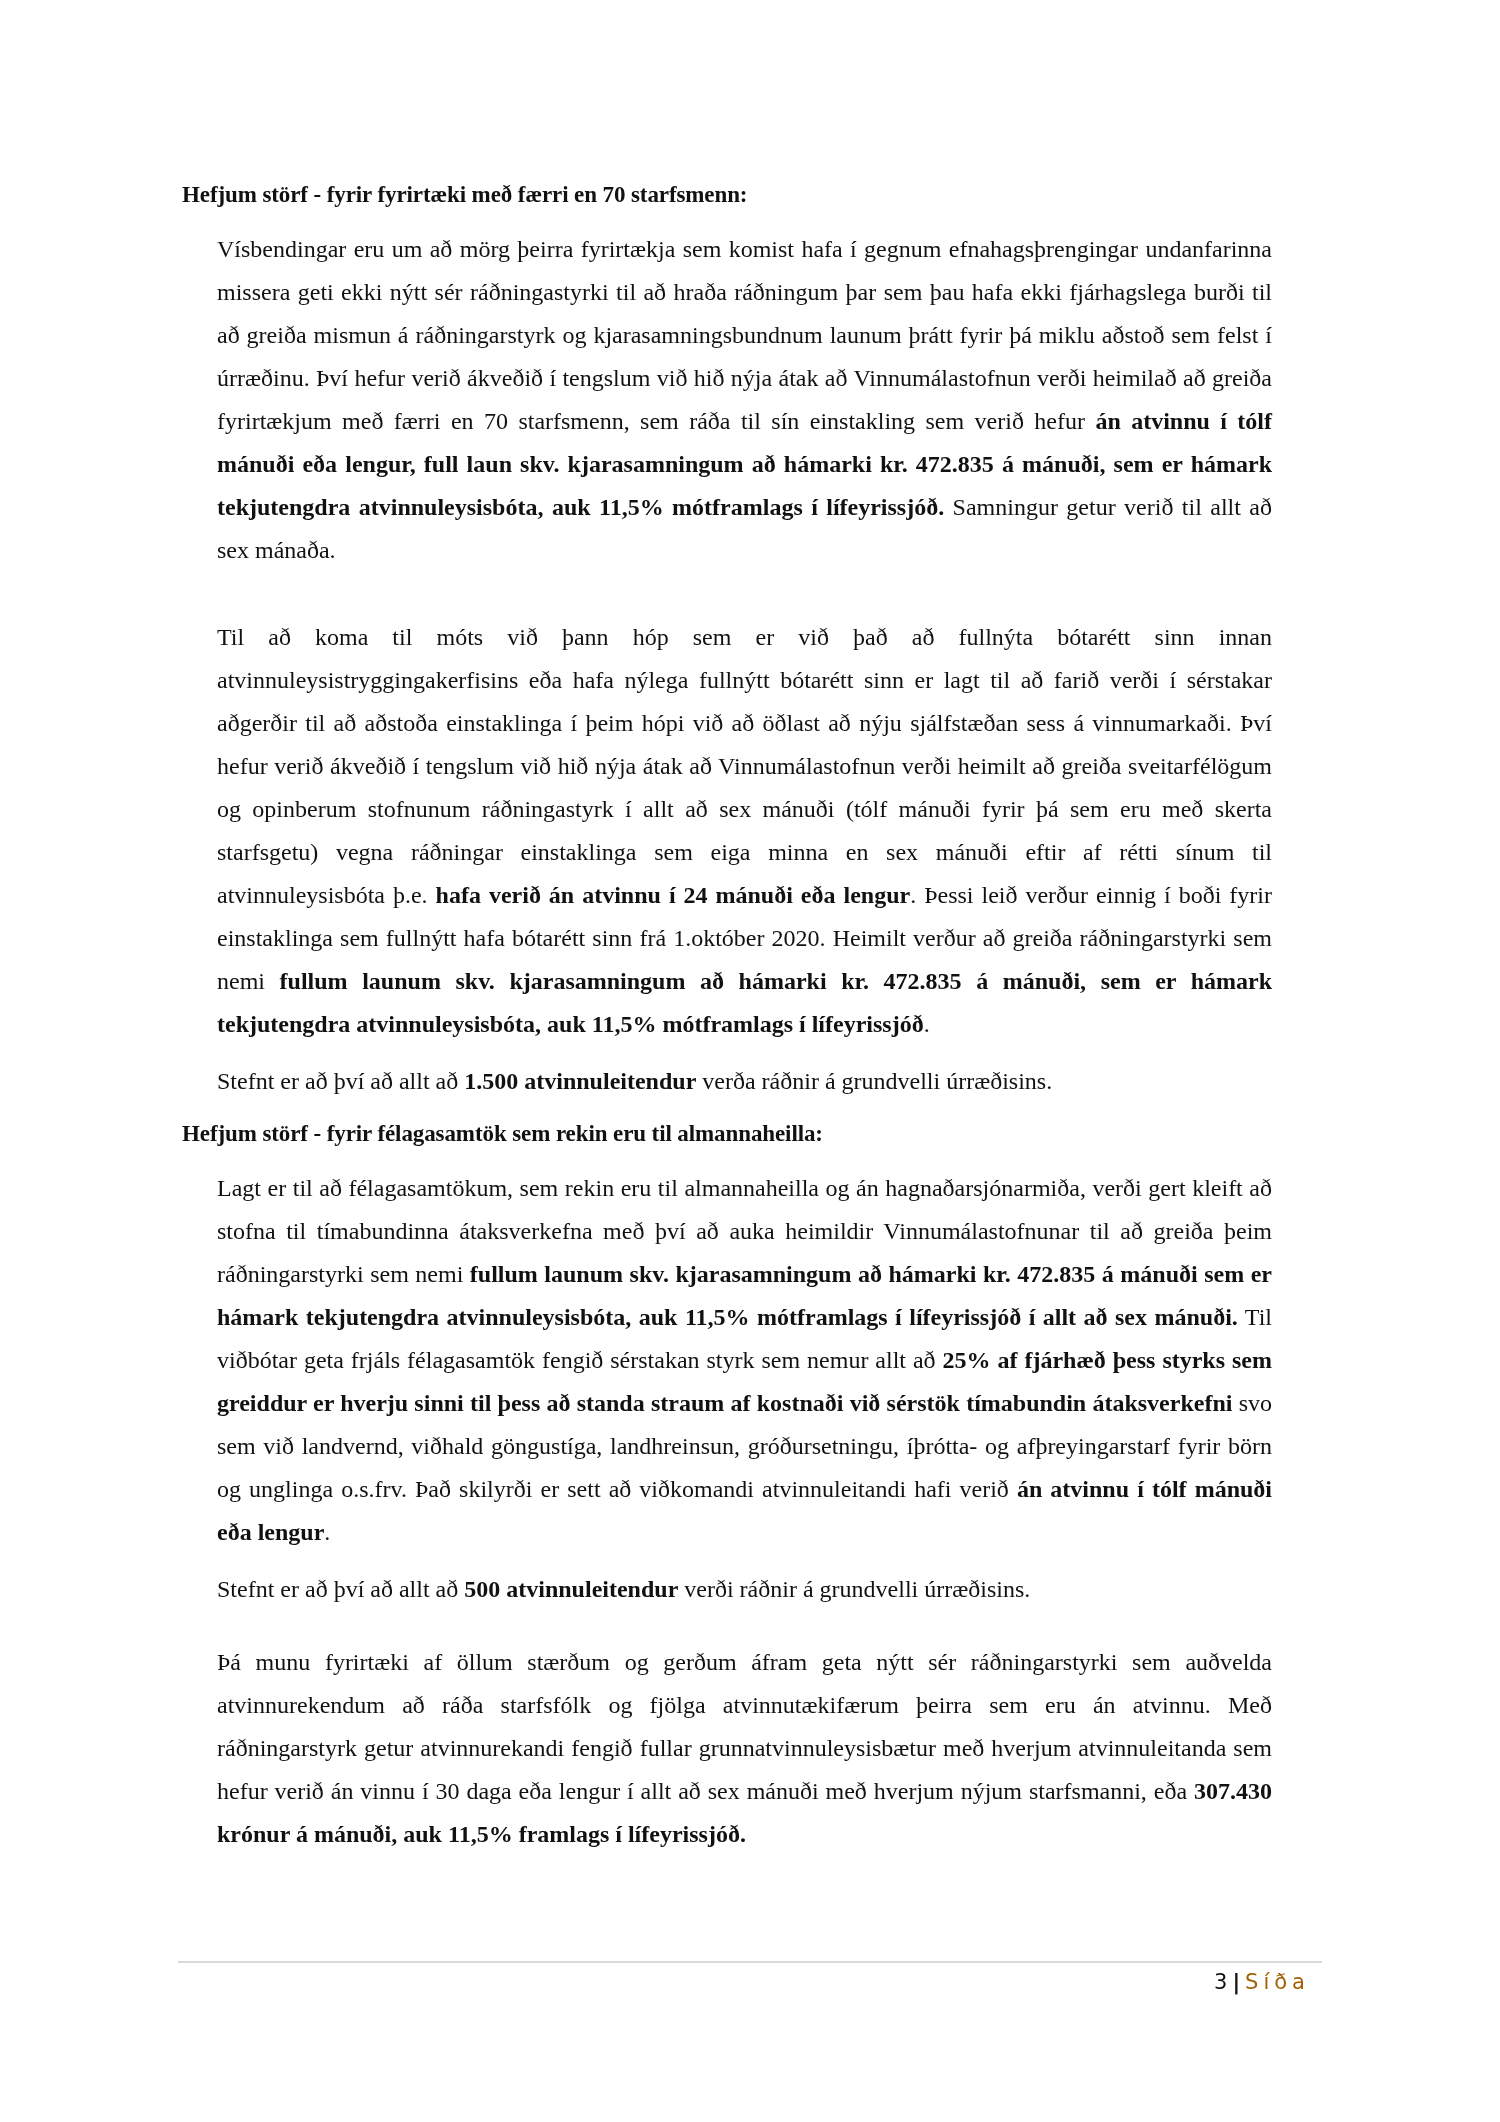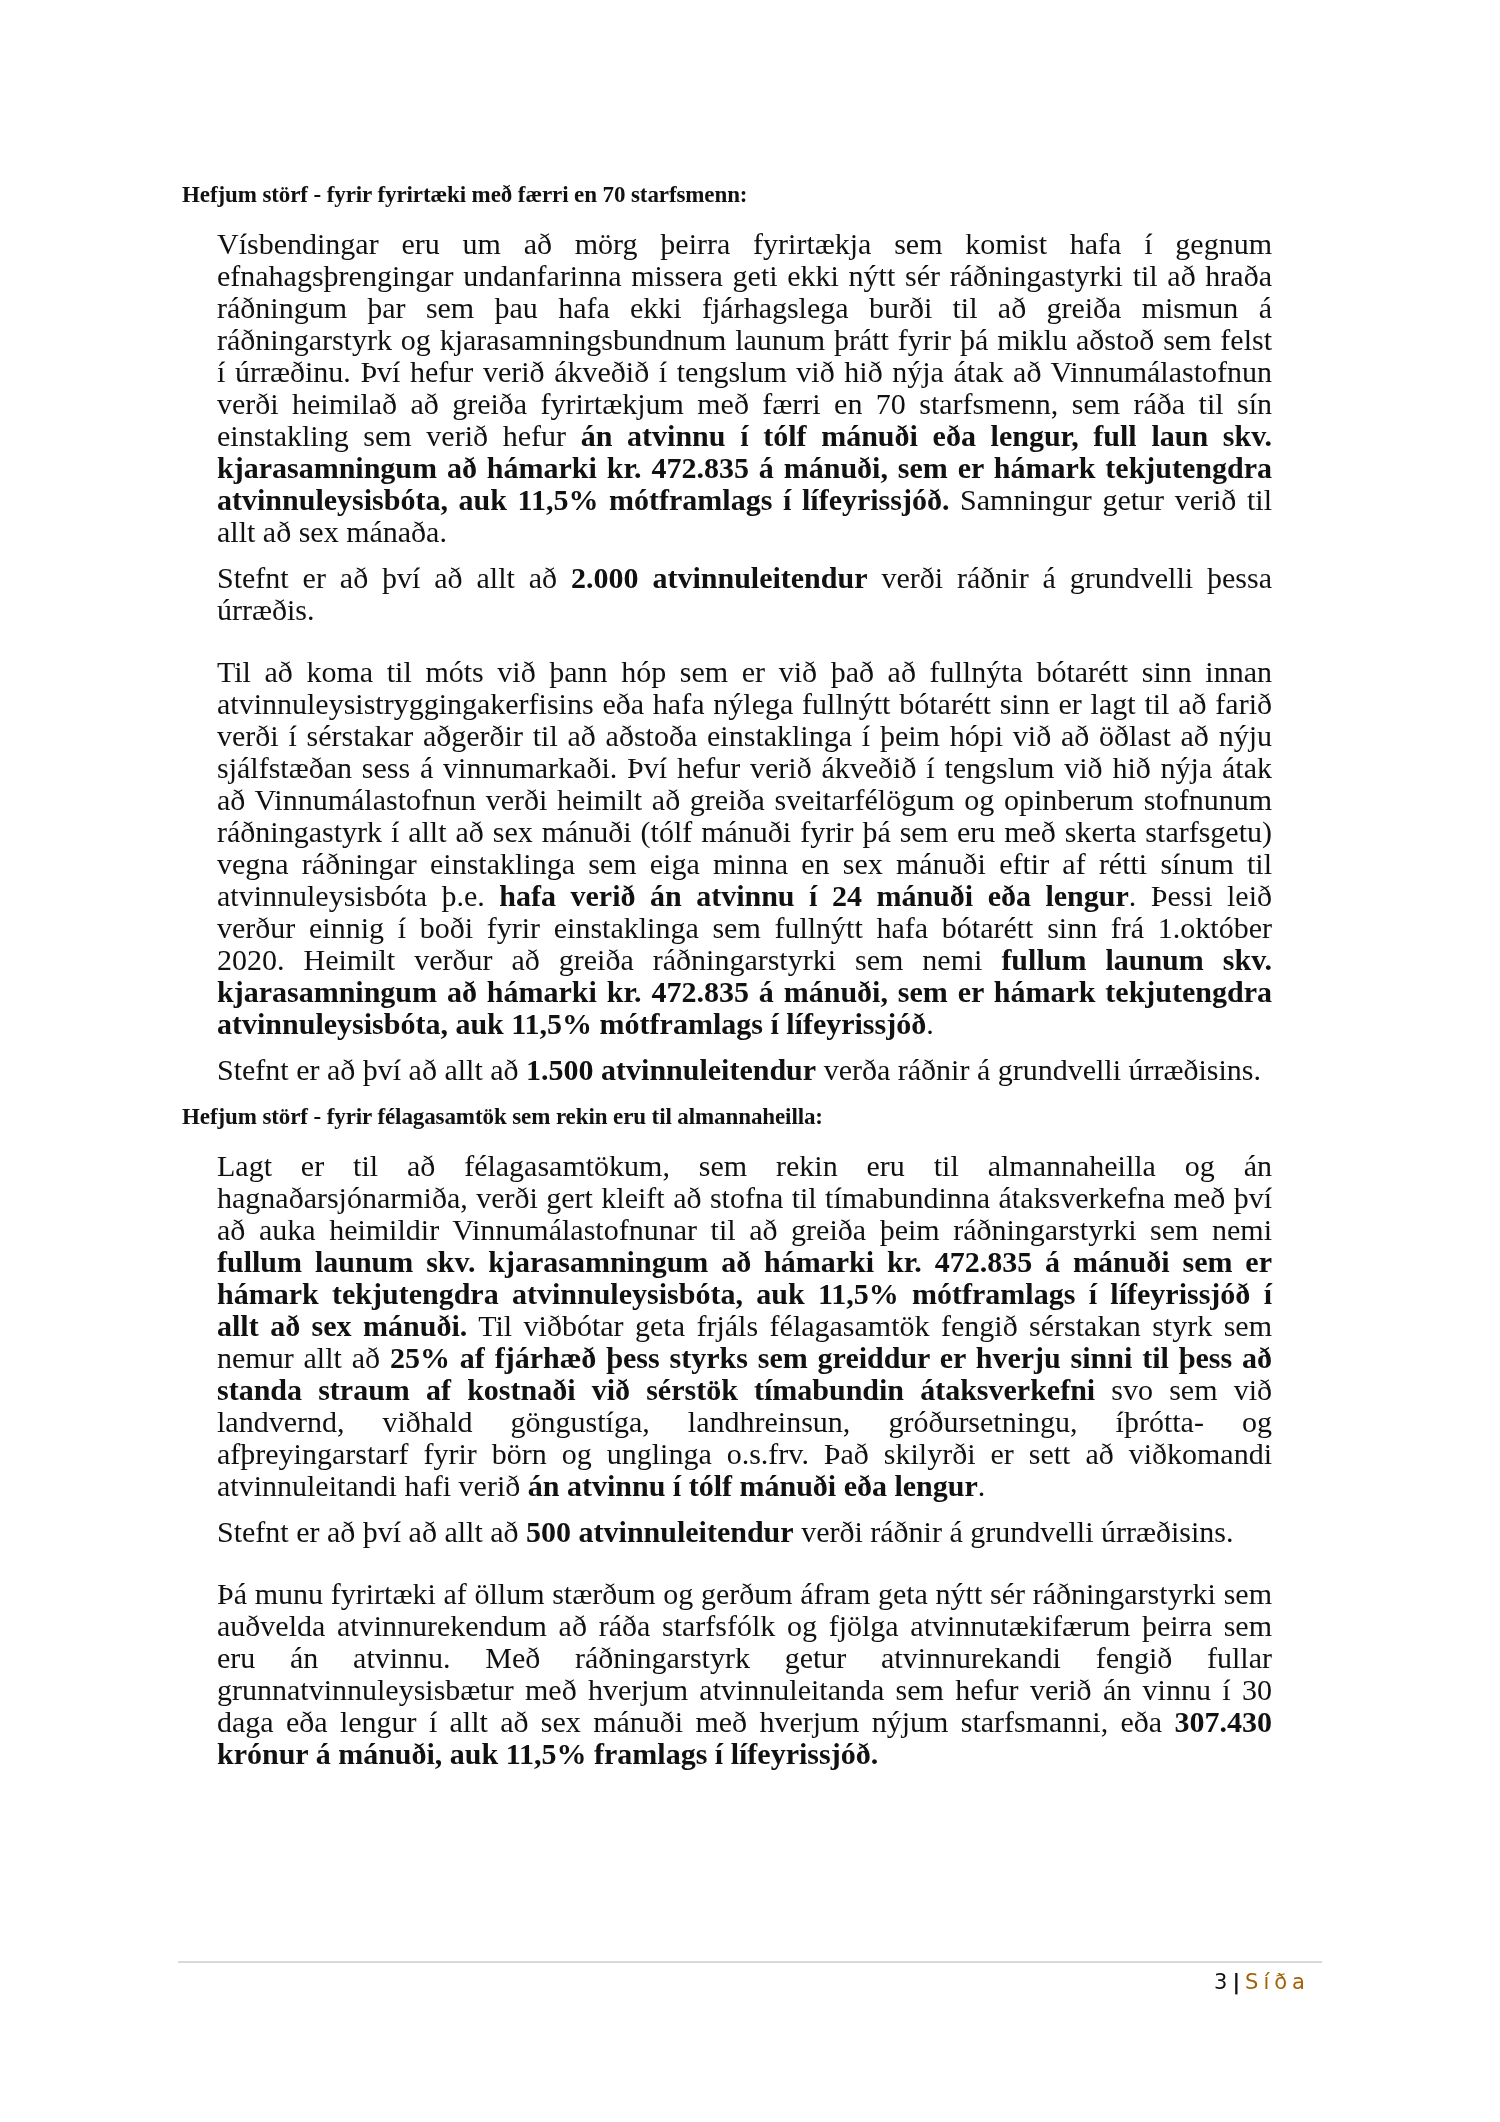--- a/index.html
+++ b/index.html
@@ -8,21 +8,21 @@
     position: absolute; left: 0; top: 0; width: 1500px; height: 2122px;
     font-family: "Liberation Serif", "DejaVu Serif", serif;
     color: #111111;
   }
   .content { position: absolute; left: 182px; top: 178px; width: 1090px; }
   h2.sec {
     font-size: 23px; font-weight: bold; margin: 0; line-height: 34px;
     letter-spacing: -0.1px;
   }
   .para {
-    margin: 0 0 0 35px; font-size: 30px; line-height: 32px;
+    margin: 0 0 0 35px; font-size: 24px; line-height: 43px;
     text-align: justify; text-justify: inter-word;
   }
   .gap-h { height: 16px; }
   .gap-p { height: 14px; }
   .gap-s { height: 14px; }
   b { font-weight: bold; }
   .footer-rule {
     position: absolute; left: 178px; top: 1961px; width: 1144px; height: 0;
     border-top: 2px solid #d9d9d9;
   }
@@ -38,21 +38,20 @@
 <body>
 
 <div class="page">
   <div class="content">
 
     <section>
       <h2 class="sec">Hefjum störf -  fyrir fyrirtæki með færri en 70 starfsmenn:</h2>
       <div class="gap-h"></div>
       <p class="para"><span>Vísbendingar eru um að mörg þeirra fyrirtækja sem komist hafa í gegnum efnahagsþrengingar undanfarinna missera geti ekki nýtt sér ráðningastyrki til að hraða ráðningum þar sem þau hafa ekki fjárhagslega burði til að greiða mismun á ráðningarstyrk og kjarasamningsbundnum launum þrátt fyrir þá miklu aðstoð sem felst í úrræðinu. Því hefur verið ákveðið í tengslum við hið nýja átak að Vinnumálastofnun verði heimilað að greiða fyrirtækjum með færri en 70 starfsmenn, sem ráða til sín einstakling sem verið hefur </span><b>án atvinnu í tólf mánuði eða lengur, full laun skv. kjarasamningum að hámarki kr. 472.835 á mánuði, sem er hámark tekjutengdra atvinnuleysisbóta, auk 11,5% mótframlags í lífeyrissjóð.</b><span> Samningur getur verið til allt að sex mánaða.</span></p>
       <div class="gap-p"></div>
-      <p class="para"><span>Stefnt er að því að allt að </span><b>2.000 atvinnuleitendur</b><span> verði ráðnir á grundvelli þessa úrræðis.</span></p>
     </section>
     <div class="gap-s"></div>
 
     <section>
       <div class="gap-h"></div>
       <p class="para"><span>Til að koma til móts við þann hóp sem er við það að fullnýta bótarétt sinn innan atvinnuleysistryggingakerfisins eða hafa nýlega fullnýtt bótarétt sinn er lagt til að farið verði í sérstakar aðgerðir til að aðstoða einstaklinga í þeim hópi við að öðlast að nýju sjálfstæðan sess á vinnumarkaði. Því hefur verið ákveðið í tengslum við hið nýja átak að Vinnumálastofnun verði heimilt að greiða sveitarfélögum og opinberum stofnunum ráðningastyrk í allt að sex mánuði (tólf mánuði fyrir þá sem eru með skerta starfsgetu) vegna ráðningar einstaklinga sem eiga minna en sex mánuði eftir af rétti sínum til atvinnuleysisbóta þ.e. </span><b>hafa verið án atvinnu í 24 mánuði eða lengur</b><span>. Þessi leið verður einnig í boði fyrir einstaklinga sem fullnýtt hafa bótarétt sinn frá 1.október 2020. Heimilt verður að greiða ráðningarstyrki sem nemi </span><b>fullum launum skv. kjarasamningum að hámarki kr. 472.835 á mánuði, sem er hámark tekjutengdra atvinnuleysisbóta, auk 11,5% mótframlags í lífeyrissjóð</b><span>.</span></p>
       <div class="gap-p"></div>
       <p class="para"><span>Stefnt er að því að allt að </span><b>1.500 atvinnuleitendur</b><span> verða ráðnir á grundvelli úrræðisins.</span></p>
     </section>
     <div class="gap-s"></div>

